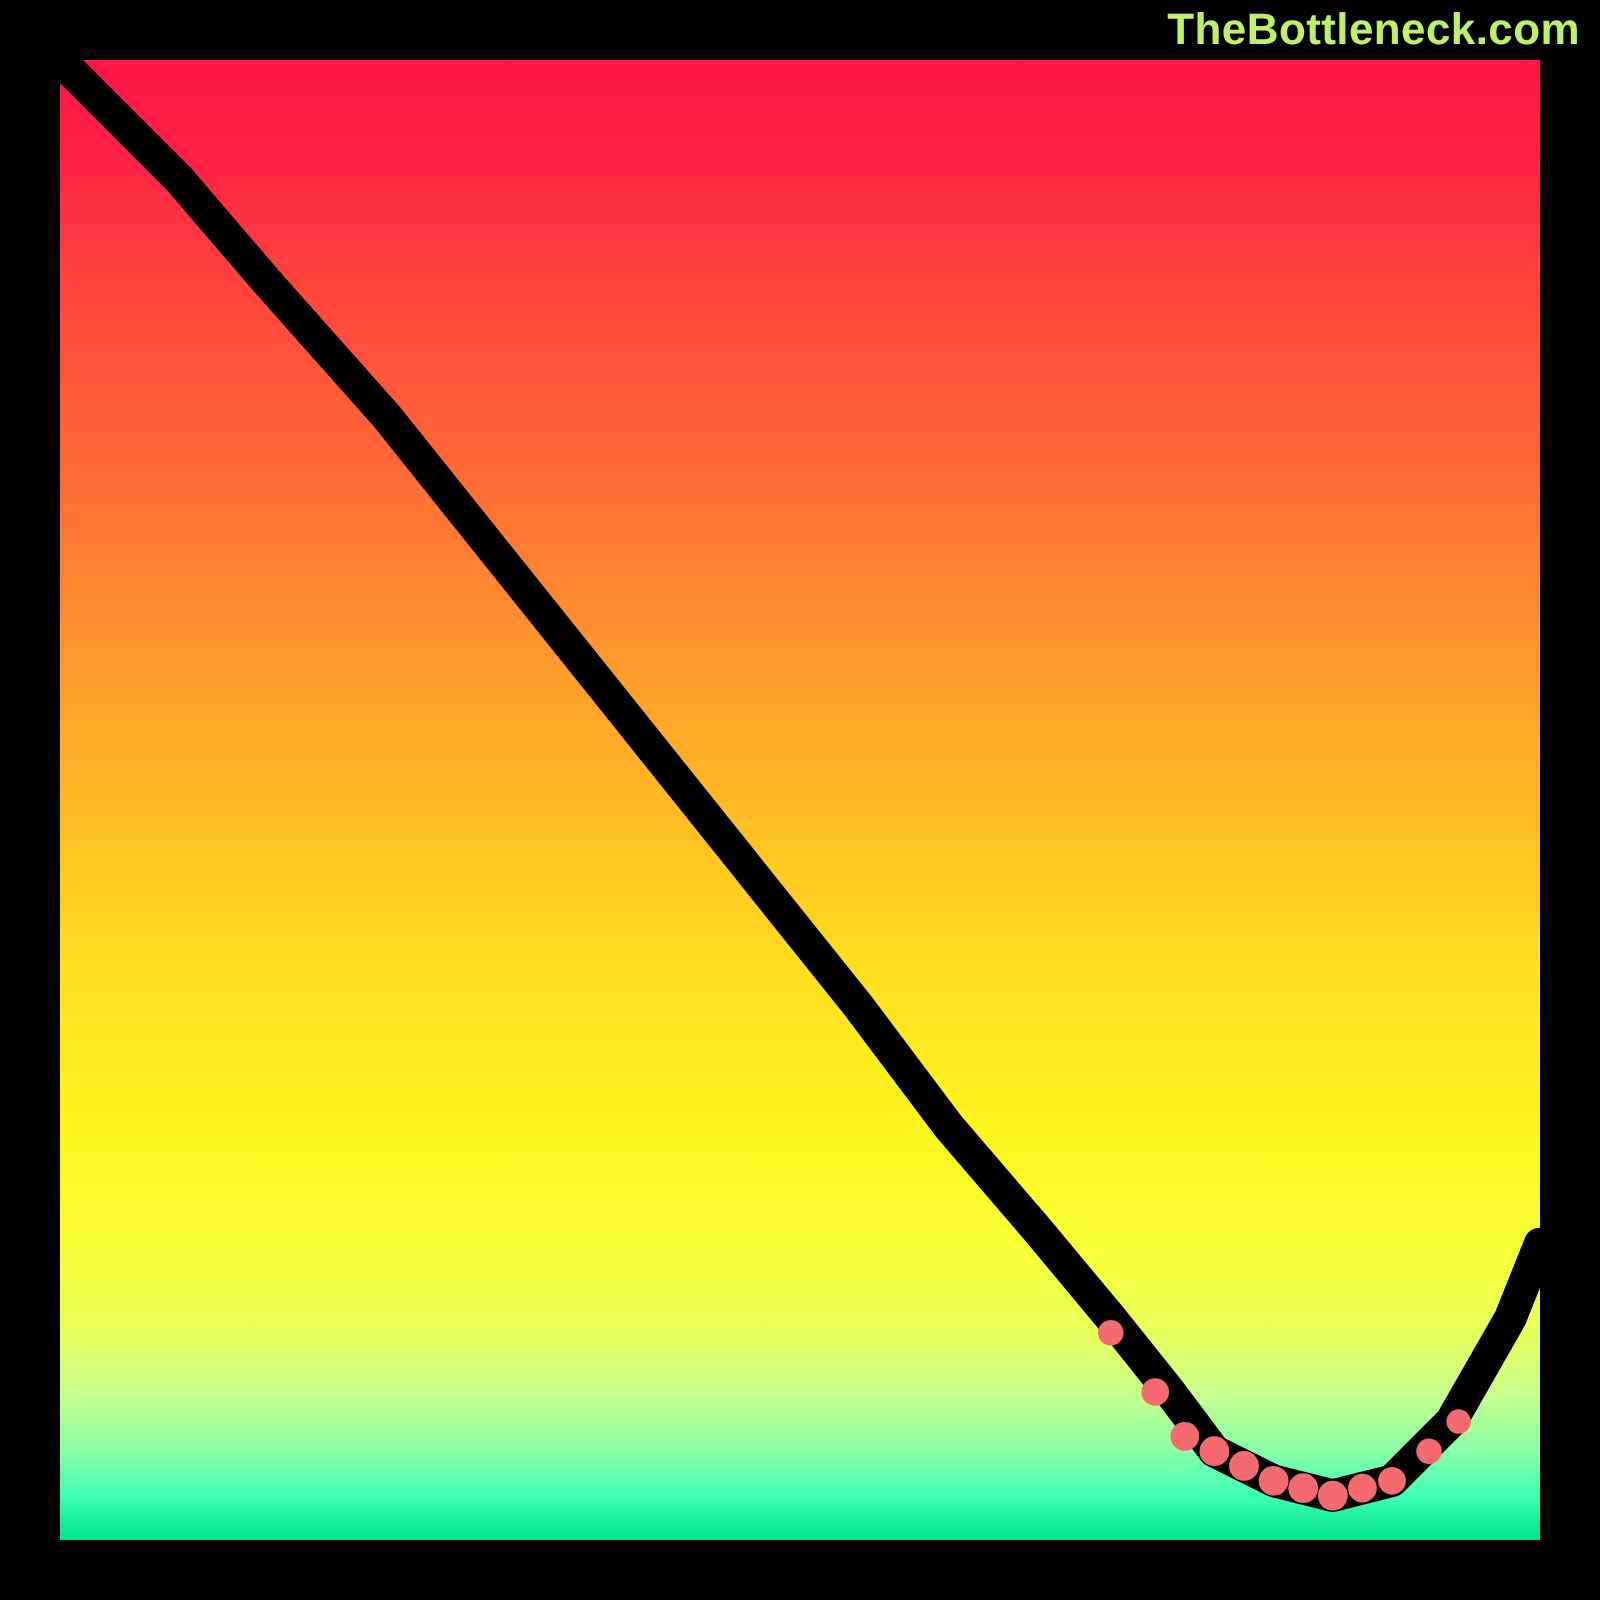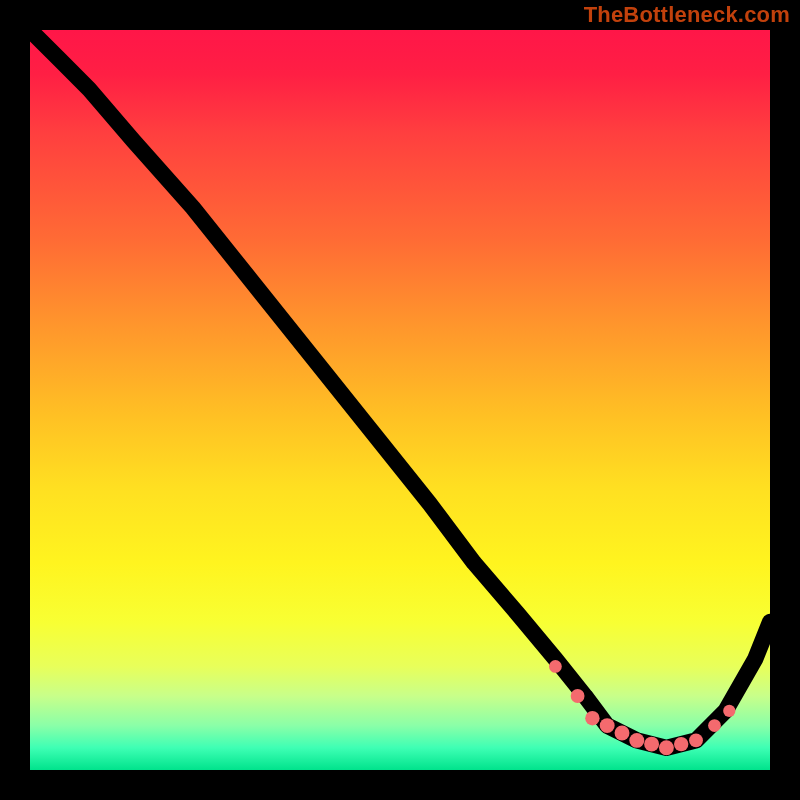--- a/index.html
+++ b/index.html
@@ -14,21 +14,21 @@
   .frame {
     position: relative;
     width: 800px;
     height: 800px;
     background: #000;
   }
   .watermark {
     position: absolute;
     top: 2px;
     right: 10px;
-    color: #c2410c;
+    color: #bef264;
     font-size: 22px;
     font-weight: 600;
     letter-spacing: 0.2px;
     user-select: none;
   }
   .plot {
     position: absolute;
     left: 30px;
     top: 30px;
     width: 740px;

